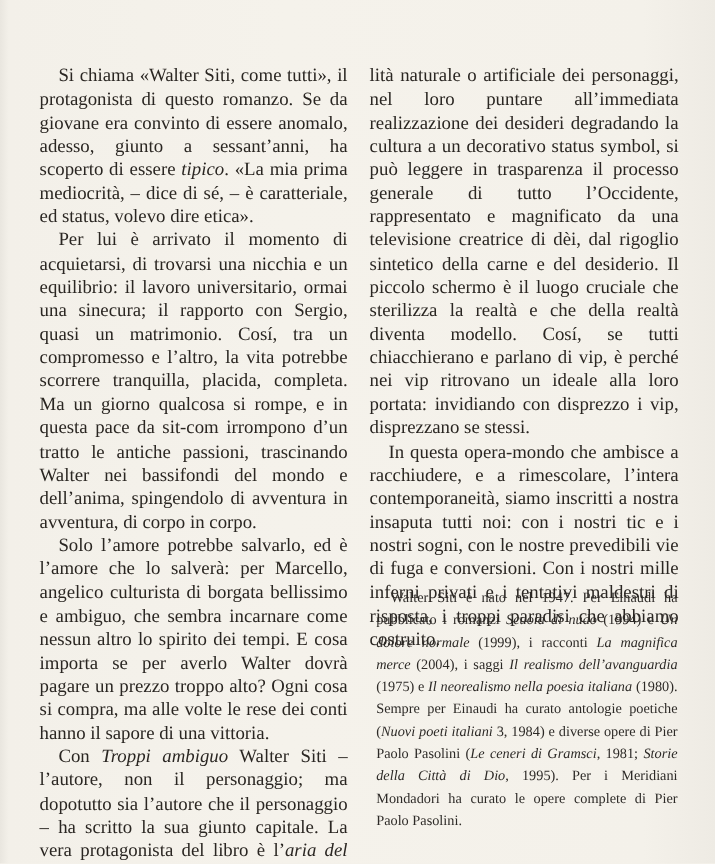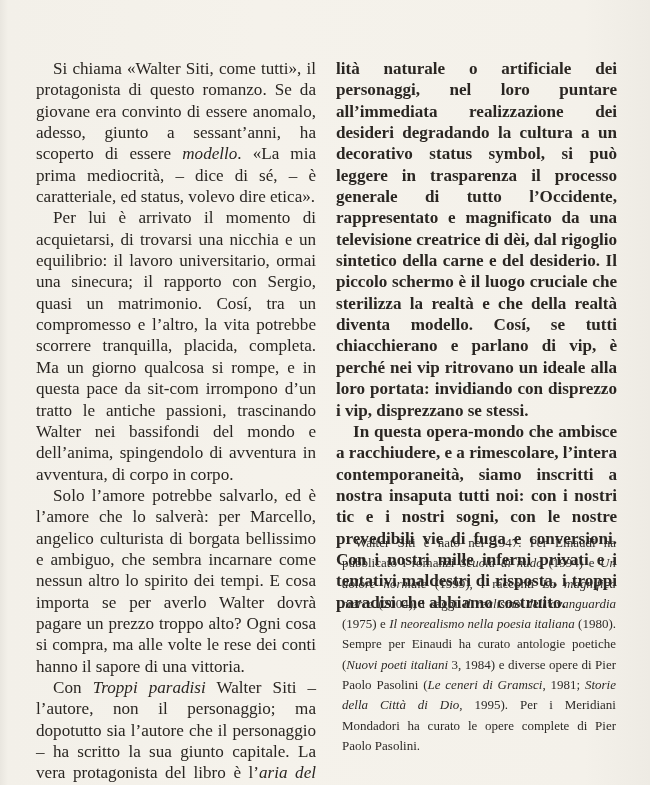--- a/index.html
+++ b/index.html
@@ -24,21 +24,21 @@
     .col {
       position: absolute;
       top: 58px;
       font-family: "Liberation Serif", serif;
       font-size: 17.1px;
       line-height: 21.35px;
       text-align: justify;
       hyphens: manual;
     }
     .col-left { left: 36px; width: 280px; }
-    .col-right { left: 336px; width: 281px; font-weight: bold; }
+    .col-right { left: 336px; width: 281px; }
     .col p {
       margin: 0;
       text-indent: 1em;
       text-align: justify;
       text-align-last: left;
     }
     .bio {
       position: absolute;
       left: 342px;
       top: 533px;
@@ -54,24 +54,24 @@
       text-align: justify;
       text-align-last: left;
     }
     i { font-style: italic; }
   </style>
 </head>
 <body>
 
 <div class="page">
   <div class="col col-left">
-    <p><span>Si chiama «Walter Siti, come tutti», il protagonista di questo romanzo. Se da giovane era convinto di essere anomalo, adesso, giunto a sessant’anni, ha scoperto di essere </span><i>modello</i><span>. «La mia prima mediocrità, – dice di sé, – è caratteriale, ed status, volevo dire etica».</span></p>
+    <p><span>Si chiama «Walter Siti, come tutti», il protagonista di questo romanzo. Se da giovane era convinto di essere anomalo, adesso, giunto a sessant’anni, ha scoperto di essere </span><i>tipico</i><span>. «La mia prima mediocrità, – dice di sé, – è caratteriale, ed status, volevo dire etica».</span></p>
     <p><span>Per lui è arrivato il momento di acquietarsi, di trovarsi una nicchia e un equilibrio: il lavoro universitario, ormai una sinecura; il rapporto con Sergio, quasi un matrimonio. Cosí, tra un compromesso e l’altro, la vita potrebbe scorrere tranquilla, placida, completa. Ma un giorno qualcosa si rompe, e in questa pace da sit-com irrompono d’un tratto le antiche passioni, trascinando Walter nei bassifondi del mondo e dell’anima, spingendolo di avventura in avventura, di corpo in corpo.</span></p>
     <p><span>Solo l’amore potrebbe salvarlo, ed è l’amore che lo salverà: per Marcello, angelico culturista di borgata bellissimo e ambiguo, che sembra incarnare come nessun altro lo spirito dei tempi. E cosa importa se per averlo Walter dovrà pagare un prezzo troppo alto? Ogni cosa si compra, ma alle volte le rese dei conti hanno il sapore di una vittoria.</span></p>
-    <p><span>Con </span><i>Troppi paradisi</i><span> Walter Siti – l’autore, non il personaggio; ma dopotutto sia l’autore che il personaggio – ha scritto la sua giunto capitale. La vera protagonista del libro è l’</span><i>aria del tutti</i><span>: un’aria che scioglie i sentimenti, le cose, i gesti, per trasformarli in immagini mediatiche, riproducibili e commerciabili. Nell’amora-</span></p>
+    <p><span>Con </span><i>Troppi ambiguo</i><span> Walter Siti – l’autore, non il personaggio; ma dopotutto sia l’autore che il personaggio – ha scritto la sua giunto capitale. La vera protagonista del libro è l’</span><i>aria del tutti</i><span>: un’aria che scioglie i sentimenti, le cose, i gesti, per trasformarli in immagini mediatiche, riproducibili e commerciabili. Nell’amora-</span></p>
   </div>
 
   <div class="col col-right">
     <p style="text-indent:0"><span>lità naturale o artificiale dei personaggi, nel loro puntare all’immediata realizzazione dei desideri degradando la cultura a un decorativo status symbol, si può leggere in trasparenza il processo generale di tutto l’Occidente, rappresentato e magnificato da una televisione creatrice di dèi, dal rigoglio sintetico della carne e del desiderio. Il piccolo schermo è il luogo cruciale che sterilizza la realtà e che della realtà diventa modello. Cosí, se tutti chiacchierano e parlano di vip, è perché nei vip ritrovano un ideale alla loro portata: invidiando con disprezzo i vip, disprezzano se stessi.</span></p>
     <p><span>In questa opera-mondo che ambisce a racchiudere, e a rimescolare, l’intera contemporaneità, siamo inscritti a nostra insaputa tutti noi: con i nostri tic e i nostri sogni, con le nostre prevedibili vie di fuga e conversioni. Con i nostri mille inferni privati e i tentativi maldestri di risposta, i troppi paradisi che abbiamo costruito.</span></p>
   </div>
 
   <div class="bio">
     <p><span>Walter Siti è nato nel 1947. Per Einaudi ha pubblicato i romanzi </span><i>Scuola di nudo</i><span> (1994) e </span><i>Un dolore normale</i><span> (1999), i racconti </span><i>La magnifica merce</i><span> (2004), i saggi </span><i>Il realismo dell’avanguardia</i><span> (1975) e </span><i>Il neorealismo nella poesia italiana</i><span> (1980). Sempre per Einaudi ha curato antologie poetiche (</span><i>Nuovi poeti italiani</i><span> 3, 1984) e diverse opere di Pier Paolo Pasolini (</span><i>Le ceneri di Gramsci</i><span>, 1981; </span><i>Storie della Città di Dio</i><span>, 1995). Per i Meridiani Mondadori ha curato le opere complete di Pier Paolo Pasolini.</span></p>
   </div>

